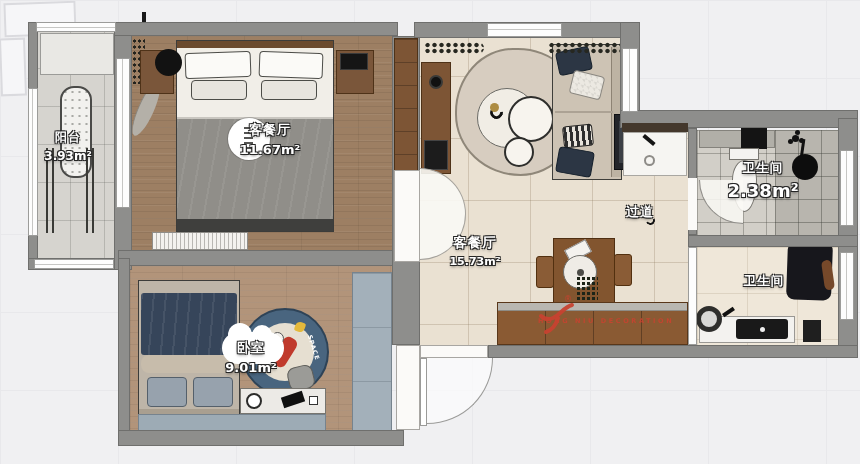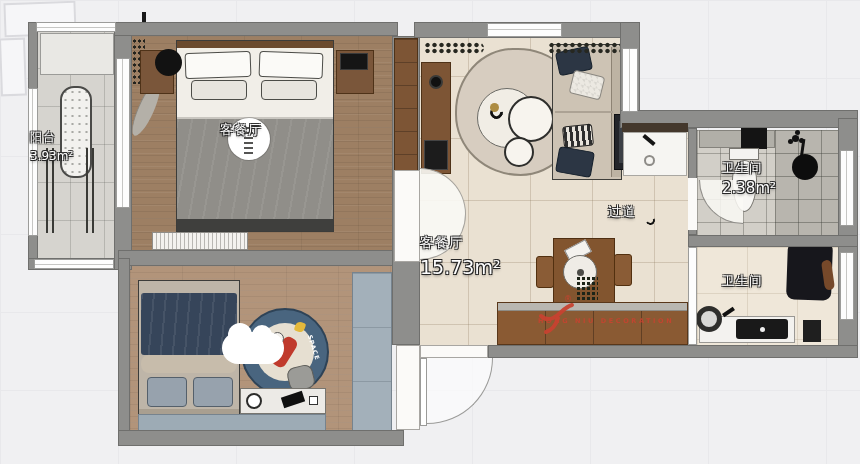--- a/index.html
+++ b/index.html
@@ -11,21 +11,21 @@
   .a{position:absolute;box-sizing:border-box}
   .floor{z-index:1}
   .furn{z-index:2}
   .mask{z-index:3}
   .wall{z-index:4;background:#8e8e8c;box-shadow:inset 0 0 0 1px #6f6f6d}
   .win{z-index:5;background:#fdfdfd;border:1px solid #9c9c9a}
   .win-v{background-image:linear-gradient(90deg,transparent 0 40%,#c6c6c4 40% calc(40% + 1px),transparent calc(40% + 1px))}
   .win-h{background-image:linear-gradient(transparent 0 45%,#c6c6c4 45% calc(45% + 1px),transparent calc(45% + 1px))}
   .ovl{z-index:5}
   .arc{z-index:6}
-  .lbl{z-index:7;color:#fff;font-weight:normal;line-height:1.55;
+  .lbl{z-index:7;color:#fff;font-weight:bold;text-align:center;line-height:1.55;
     text-shadow:-1px -1px 0 #262626,1px -1px 0 #262626,-1px 1px 0 #262626,1px 1px 0 #262626,0 2px 3px rgba(0,0,0,.45)}
   .lbl .nm{display:block;font-size:13px;letter-spacing:1px}
   .lbl .ar{display:block;font-size:13px}
   .wood1{background:#9d7f63;
     background-image:repeating-linear-gradient(180deg,rgba(255,255,255,.06) 0 1px,transparent 1px 13px),
                      repeating-linear-gradient(180deg,rgba(0,0,0,.07) 0 1px,transparent 1px 7px),
                      repeating-linear-gradient(90deg,rgba(0,0,0,.06) 0 1px,transparent 1px 57px)}
   .wood2{background:#b2947a;
     background-image:repeating-linear-gradient(180deg,rgba(255,255,255,.07) 0 1px,transparent 1px 12px),
                      repeating-linear-gradient(180deg,rgba(0,0,0,.06) 0 1px,transparent 1px 6px),
@@ -219,34 +219,39 @@
   <div class="a arc" style="left:699px;top:180px;width:44px;height:44px;background:rgba(250,249,245,.85);border-left:1.5px solid #8f8d89;border-bottom:1.5px solid #8f8d89;border-bottom-left-radius:100% 100%"></div>
   <div class="a arc" style="left:420px;top:358px;width:7px;height:68px;background:#fff;border:1px solid #9a9a98"></div>
   <div class="a arc" style="left:427px;top:358px;width:66px;height:66px;background:rgba(252,252,252,.75);border-right:1.5px solid #9a9a98;border-bottom:1.5px solid #9a9a98;border-bottom-right-radius:100% 100%"></div>
 
   <div class="a lbl" style="left:30px;top:128px;width:76px">
     <span class="nm" style="font-size:12px">阳台</span>
     <span class="ar" style="font-size:12px">3.93m²</span>
   </div>
   <div class="a lbl" style="left:220px;top:120px;width:100px">
     <span class="nm">客餐厅</span>
+    <span class="ar">11.67m²</span>
   </div>
   <div class="a lbl" style="left:420px;top:232px;width:110px">
     <span class="nm" style="font-size:13.5px">客餐厅</span>
-    <span class="ar" style="font-size:19px">15.73m²</span>
+    <span class="ar" style="font-size:11px">15.73m²</span>
   </div>
   <div class="a lbl" style="left:608px;top:202px;width:64px">
     <span class="nm">过道</span>
   </div>
   <div class="a lbl" style="left:722px;top:158px;width:82px">
     <span class="nm" style="font-size:12.5px">卫生间</span>
-    <span class="ar" style="font-size:15px">2.38m²</span>
+    <span class="ar" style="font-size:18px">2.38m²</span>
   </div>
   <div class="a lbl" style="left:722px;top:271px;width:84px">
     <span class="nm" style="font-size:12.5px">卫生间</span>
+  </div>
+  <div class="a lbl" style="left:203px;top:338px;width:96px">
+    <span class="nm">卧室</span>
+    <span class="ar">9.01m²</span>
   </div>
 
   <div class="a wmark" style="left:538px;top:297px;width:160px;height:44px">
     <span class="a" style="left:0;top:2px;width:38px;height:38px">
       <svg width="38" height="38" viewBox="0 0 38 38">
         <path d="M34 6 C26 8 22 16 15 19 C10 21 6 20 3 17" fill="none" stroke="rgba(199,66,48,.95)" stroke-width="4" stroke-linecap="round"></path>
         <path d="M8 33 C14 31 18 26 20 19" fill="none" stroke="rgba(199,66,48,.95)" stroke-width="4" stroke-linecap="round"></path>
       </svg>
       <span class="wm-r" style="left:26px;top:-4px">®</span>
     </span>

